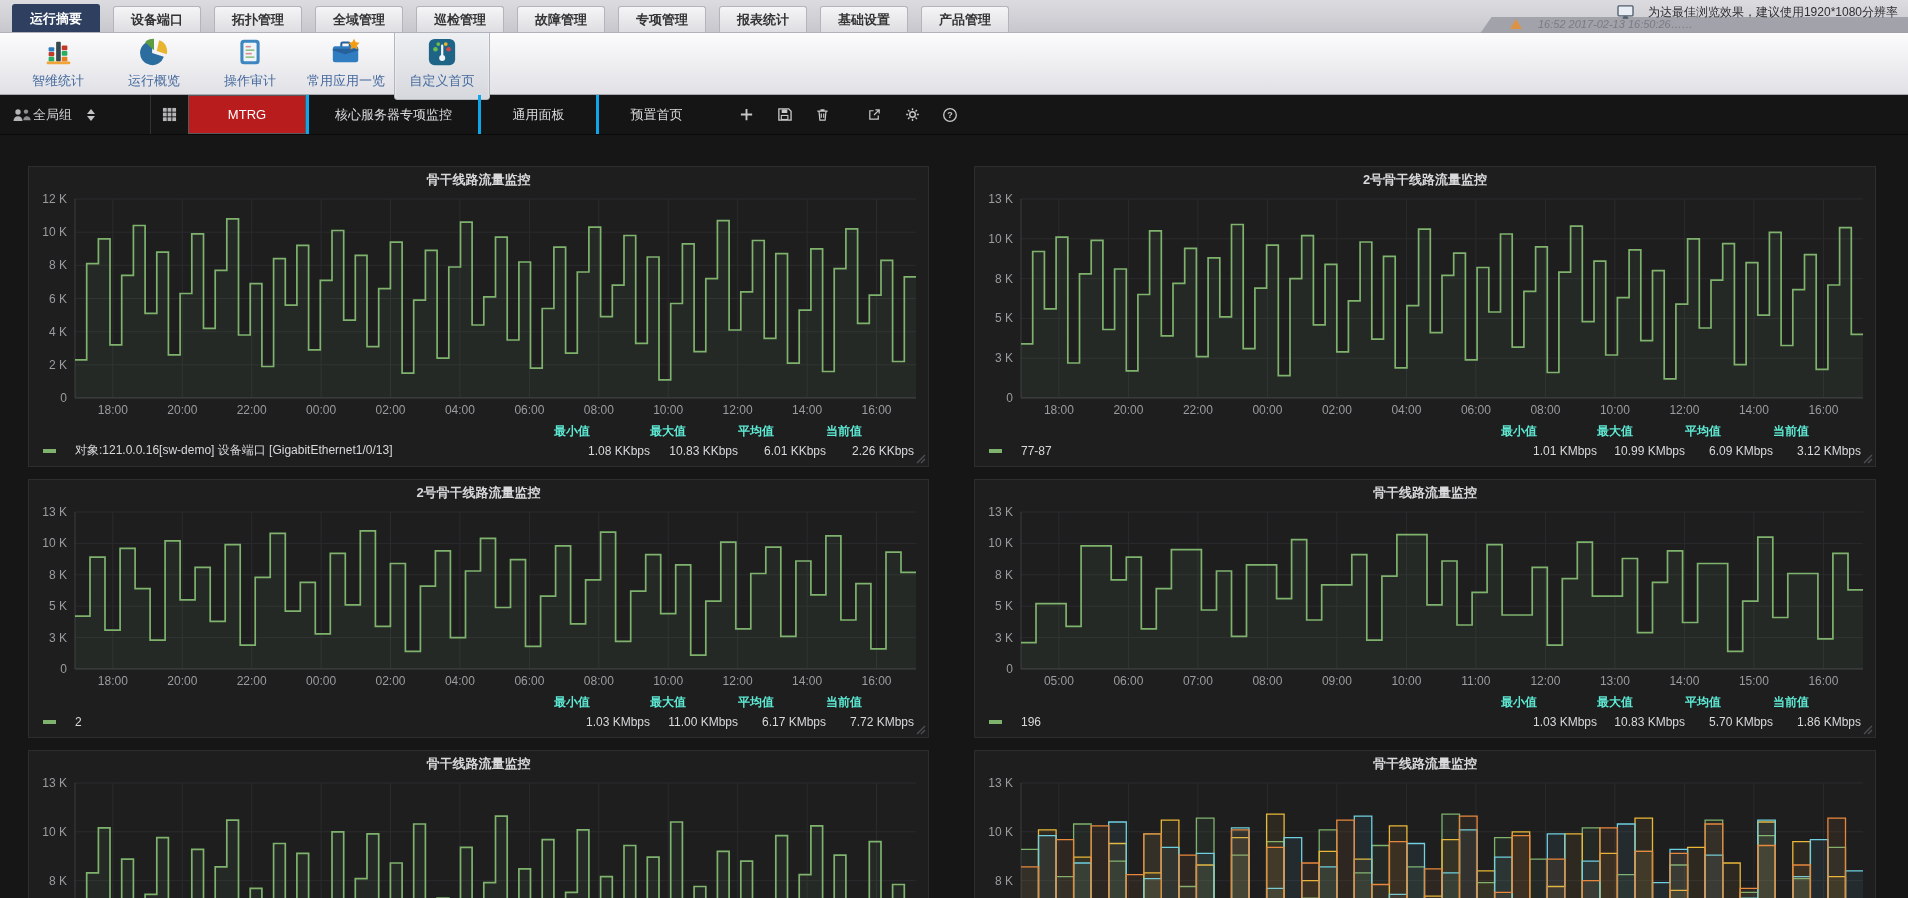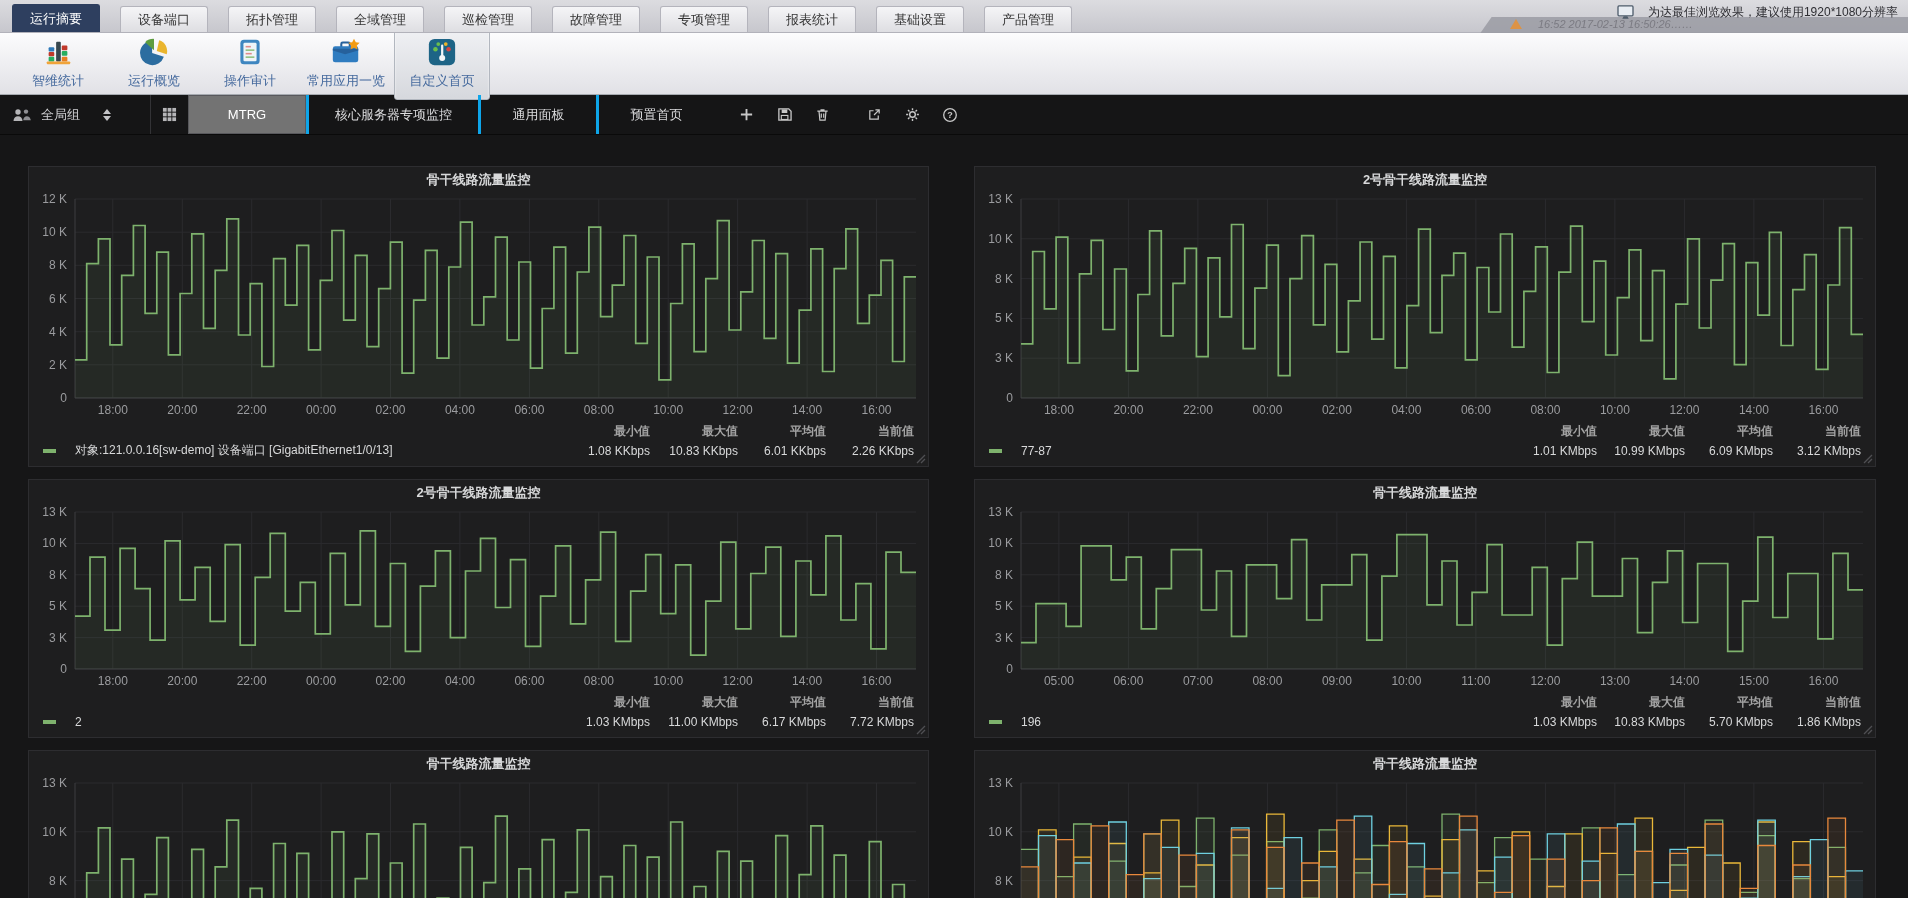--- a/index.html
+++ b/index.html
@@ -2,23 +2,23 @@
 <html><head>
 <meta charset="utf-8">
 <style>
   * { margin:0; padding:0; box-sizing:border-box; }
   html,body { width:1908px; height:898px; overflow:hidden; background:#161617;
     font-family:"Liberation Sans","DejaVu Sans",sans-serif; }
 
   
   .top-nav { height:33px; background:linear-gradient(#dcdce0,#c7c7cd); display:flex;
     align-items:flex-end; padding-left:12px; position:relative; border-bottom:1px solid #b2b2ba; }
-  .nav-tab { height:26px; line-height:26px; padding:0 17px; margin-right:20px;
+  .nav-tab { height:26px; line-height:26px; padding:0 17px; margin-right:13px;
     background:linear-gradient(#f5f5f7,#dedee2); border:1px solid #b4b4bc; border-bottom:none;
-    border-radius:3px 3px 0 0; font-size:13px; font-weight:normal; color:#333; cursor:default; }
+    border-radius:3px 3px 0 0; font-size:13px; font-weight:bold; color:#333; cursor:default; }
   .nav-tab.active { background:#2e3f5f; border-color:#2e3f5f; color:#fff; height:28px; line-height:28px; }
   .res-tip { position:absolute; right:10px; top:4px; display:flex; align-items:center; gap:14px;
     font-size:12px; color:#2e2e33; }
   .banner { position:absolute; right:0; top:17px; height:16px; width:440px; overflow:hidden; opacity:.85; }
   .banner-bg { position:absolute; left:18px; right:-20px; top:0; bottom:0; background:#9b9ca4;
     transform:skewX(-35deg); }
   .banner-txt { position:absolute; left:70px; top:1px; font-size:11px; font-style:italic; color:#6d6d75;
     white-space:nowrap; }
   .warn-tri { position:absolute; left:42px; top:2px; width:0; height:0; border-left:6px solid transparent;
     border-right:6px solid transparent; border-bottom:10px solid #e08a2e; }
@@ -28,46 +28,46 @@
     display:flex; align-items:center; padding-left:10px; }
   .app-item { min-width:96px; padding:0 8px; height:72px; display:flex; flex-direction:column;
     align-items:center; justify-content:center; gap:5px; font-size:13px; color:#44699d; cursor:default; }
   .app-item.active { border:1px solid #b2b7bf; border-radius:3px;
     background:linear-gradient(#f0f1f4,#d6d8dd); box-shadow:inset 0 1px 2px #fff; }
   .app-icon { width:32px; height:30px; display:flex; align-items:center; justify-content:center; }
 
   
   .dash-toolbar { height:40px; background:#151516; display:flex; align-items:stretch; color:#cfcfd2;
     border-bottom:1px solid #0a0a0a; }
-  .group-ctl { display:flex; align-items:center; gap:9px; padding:0 12px; min-width:150px; font-size:13px; }
+  .group-ctl { display:flex; align-items:center; gap:1px; padding:0 12px; min-width:150px; font-size:13px; }
   .spinners { display:flex; flex-direction:column; gap:2px; margin-left:14px; }
   .tri-up { width:0;height:0;border-left:4px solid transparent;border-right:4px solid transparent;border-bottom:5px solid #c3c3c6; }
   .tri-dn { width:0;height:0;border-left:4px solid transparent;border-right:4px solid transparent;border-top:5px solid #c3c3c6; }
   .grid-btn { width:38px; display:flex; align-items:center; justify-content:center; border-left:1px solid #333336; }
   .dash-tab { display:flex; align-items:center; justify-content:center; padding:0 26px; min-width:118px;
     border-left:3px solid #0ea5e9; font-size:13px; color:#dcdcde; cursor:default; }
-  .dash-tab.active { background:#737373; border:1px solid #58585c; color:#fff; }
+  .dash-tab.active { background:#b91c1c; border:1px solid #58585c; color:#fff; }
   .dash-tab:last-of-type { border-right:1px solid #333336; }
   .dash-actions { display:flex; align-items:center; gap:10px; padding-left:18px; }
   .dash-action { width:28px; height:28px; display:flex; align-items:center; justify-content:center; cursor:default; }
   .gap-l { margin-left:14px; }
 
   
   .dashboard { position:absolute; top:158px; left:0; width:1908px; height:740px; background:#161617;
     padding:8px 20px 0 28px; overflow:hidden; }
   .grid { display:grid; grid-template-columns:901px 902px; column-gap:45px;
     grid-template-rows:301px 259px 300px; row-gap:12px; }
   .panel { background:#1e1e1f; border:1px solid #2d2d30; display:flex; flex-direction:column; position:relative; }
   .panel-title { height:24px; line-height:26px; text-align:center; font-size:13px; font-weight:bold;
     color:#d8d9da; cursor:default; flex:0 0 24px; }
   .chart { flex:1 1 auto; min-height:0; }
   .tick { fill:#9b9c9f; font-size:12px; font-family:"Liberation Sans","DejaVu Sans",sans-serif; }
   .legend { flex:0 0 46px; padding:2px 14px 4px 14px; font-size:12px; }
   .lrow { display:grid; grid-template-columns:1fr 96px 88px 88px 88px; align-items:center; height:19px; }
-  .lhead span { text-align:right; color:#a3a3a3; font-weight:bold; }
+  .lhead span { color:#5eead4; font-weight:bold; }
   .lvals span { text-align:right; color:#d8d9da; }
   .lname { display:flex !important; align-items:center; gap:19px; text-align:left !important; color:#d8d9da; }
   .dash-swatch { width:13px; height:4px; background:#7eb26d; flex:0 0 13px; }
   .grip { position:absolute; right:2px; bottom:2px; opacity:.75; }
 </style>
 </head>
 <body>
 
 <div class="top-nav">
   <span class="nav-tab active">运行摘要</span>

